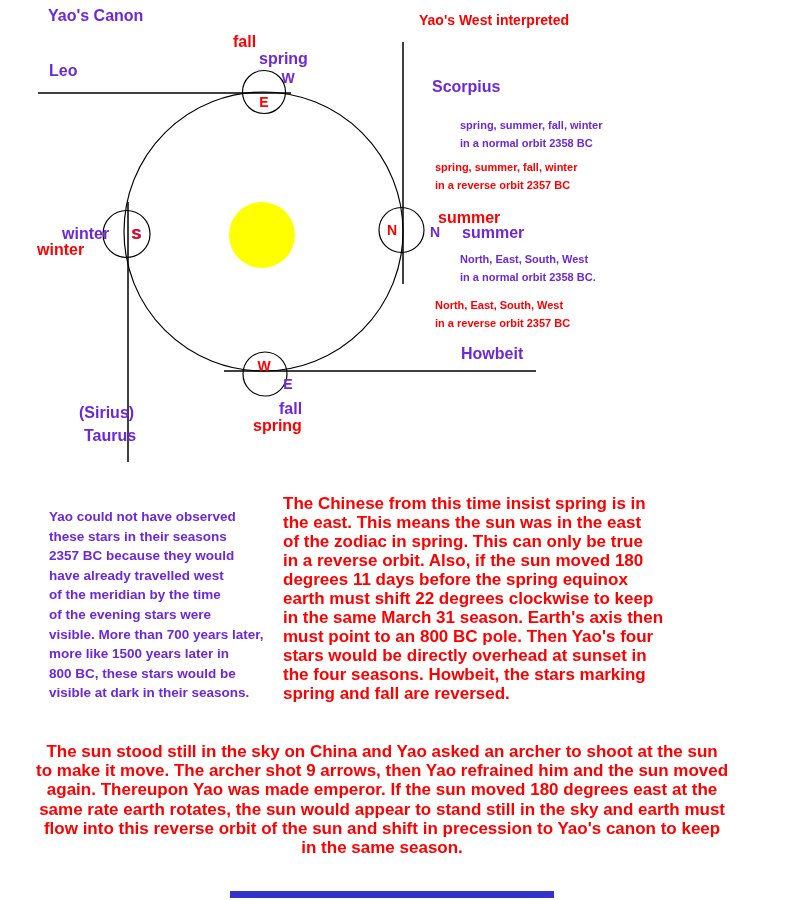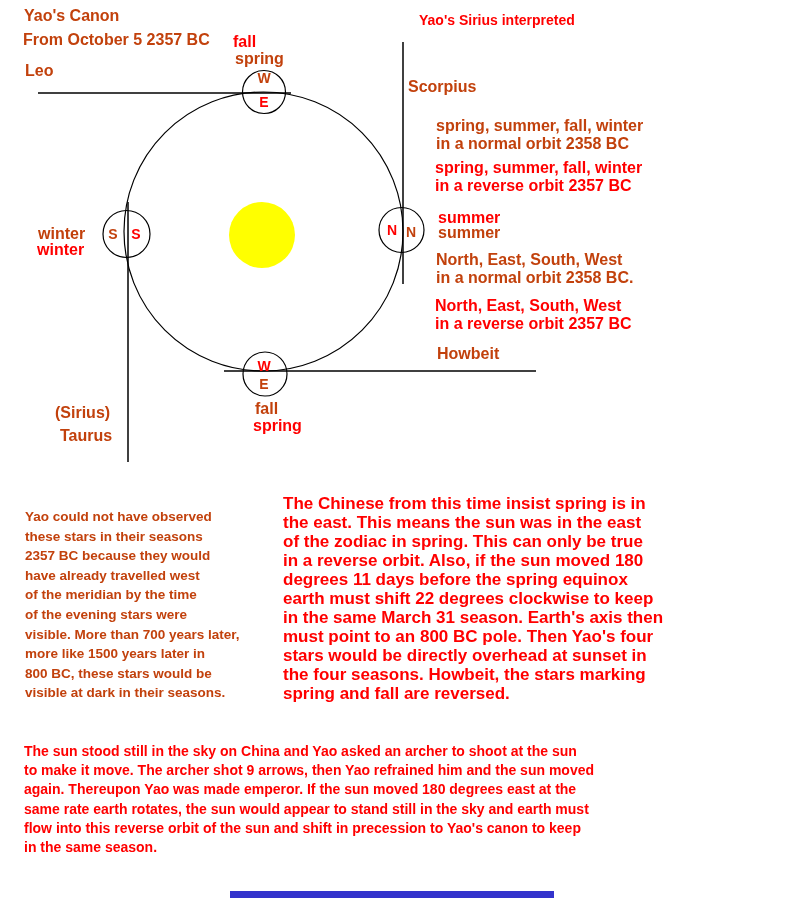--- a/index.html
+++ b/index.html
@@ -1,23 +1,23 @@
 <!DOCTYPE html>
 <html><head>
 <meta charset="utf-8">
 <style>
   html,body{margin:0;padding:0;background:#fff;}
   .canvas{position:relative;width:800px;height:900px;background:#ffffff;
           font-family:"Liberation Sans","DejaVu Sans",sans-serif;overflow:hidden;}
   .t{position:absolute;font-weight:bold;white-space:pre-wrap;}
   .c-red{color:#ff0000;}
-  .c-black{color:#c2410c;}
+  .c-black{color:#6d28d9;margin-left:24px;}
   .s16{font-size:16px;line-height:17px;}
   .s14{font-size:14px;line-height:16px;}
-  .blk{font-size:16px;line-height:17.5px;}
+  .blk{font-size:11px;line-height:17.5px;}
   .letter{position:absolute;font-weight:bold;font-size:14px;line-height:1;
           transform:translate(-50%,-50%);}
   svg.diagram{position:absolute;left:0;top:0;}
   .rule{position:absolute;left:230px;top:891px;width:324px;height:7px;background:#3333cc;}
 </style>
 </head>
 <body>
 
 <div class="canvas">
 
@@ -28,22 +28,21 @@
     <line x1="224" y1="371" x2="536" y2="371" stroke="#000" stroke-width="1.5"></line>
     <circle cx="263.5" cy="231.5" r="139.5" fill="none" stroke="#000" stroke-width="1.2"></circle>
     <circle cx="262" cy="235" r="33" stroke="none" fill="#ffff00"></circle>
     <circle cx="264" cy="92" r="21.5" fill="none" stroke="#000" stroke-width="1.2"></circle>
     <circle cx="126.5" cy="234" r="23.5" fill="none" stroke="#000" stroke-width="1.2"></circle>
     <circle cx="401.5" cy="230" r="22.5" fill="none" stroke="#000" stroke-width="1.2"></circle>
     <circle cx="265" cy="374" r="22" fill="none" stroke="#000" stroke-width="1.2"></circle>
   </svg>
 
   <div class="t s16 c-black" style="left:24px;top:7px;">Yao's Canon</div>
-  <div class="t s16 c-black" style="left:23px;top:31px;">From October 5 2357 BC</div>
-  <div class="t s14 c-red" style="left:419px;top:12px;">Yao's Sirius interpreted</div>
+  <div class="t s14 c-red" style="left:419px;top:12px;">Yao's West interpreted</div>
 
   <div class="t s16 c-black" style="left:25px;top:62px;">Leo</div>
   <div class="t s16 c-black" style="left:408px;top:78px;">Scorpius</div>
   <div class="t s16 c-black" style="left:437px;top:345px;">Howbeit</div>
   <div class="t s16 c-black" style="left:55px;top:404px;">(Sirius)</div>
   <div class="t s16 c-black" style="left:60px;top:427px;">Taurus</div>
 
   <span class="letter c-black" style="left:264px;top:78px;">W</span>
   <span class="letter c-red" style="left:264px;top:102px;">E</span>
   <div class="t s16 c-red" style="left:233px;top:33px;">fall</div>
@@ -87,21 +86,21 @@
 the east. This means the sun was in the east
 of the zodiac in spring. This can only be true
 in a reverse orbit. Also, if the sun moved 180
 degrees 11 days before the spring equinox
 earth must shift 22 degrees clockwise to keep
 in the same March 31 season. Earth's axis then
 must point to an 800 BC pole. Then Yao's four
 stars would be directly overhead at sunset in
 the four seasons. Howbeit, the stars marking
 spring and fall are reversed.</div>
-  <div class="t c-red" style="left:24px;top:742px;font-size:14px;line-height:19.2px;">The sun stood still in the sky on China and Yao asked an archer to shoot at the sun
+  <div class="t c-red" style="left:36px;top:742px;font-size:17px;line-height:19.2px;text-align:center;">The sun stood still in the sky on China and Yao asked an archer to shoot at the sun
 to make it move. The archer shot 9 arrows, then Yao refrained him and the sun moved
 again. Thereupon Yao was made emperor. If the sun moved 180 degrees east at the
 same rate earth rotates, the sun would appear to stand still in the sky and earth must
 flow into this reverse orbit of the sun and shift in precession to Yao's canon to keep
 in the same season.</div>
 
   <div class="rule"></div>
 
 </div>
 

